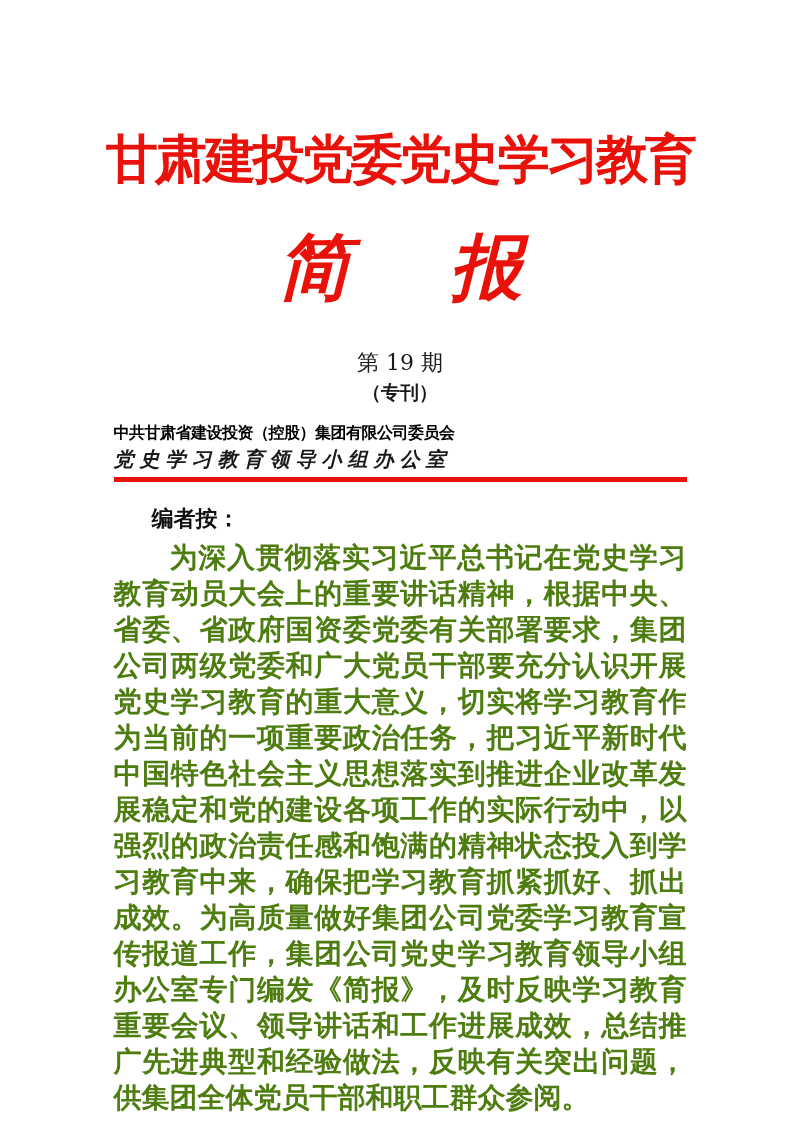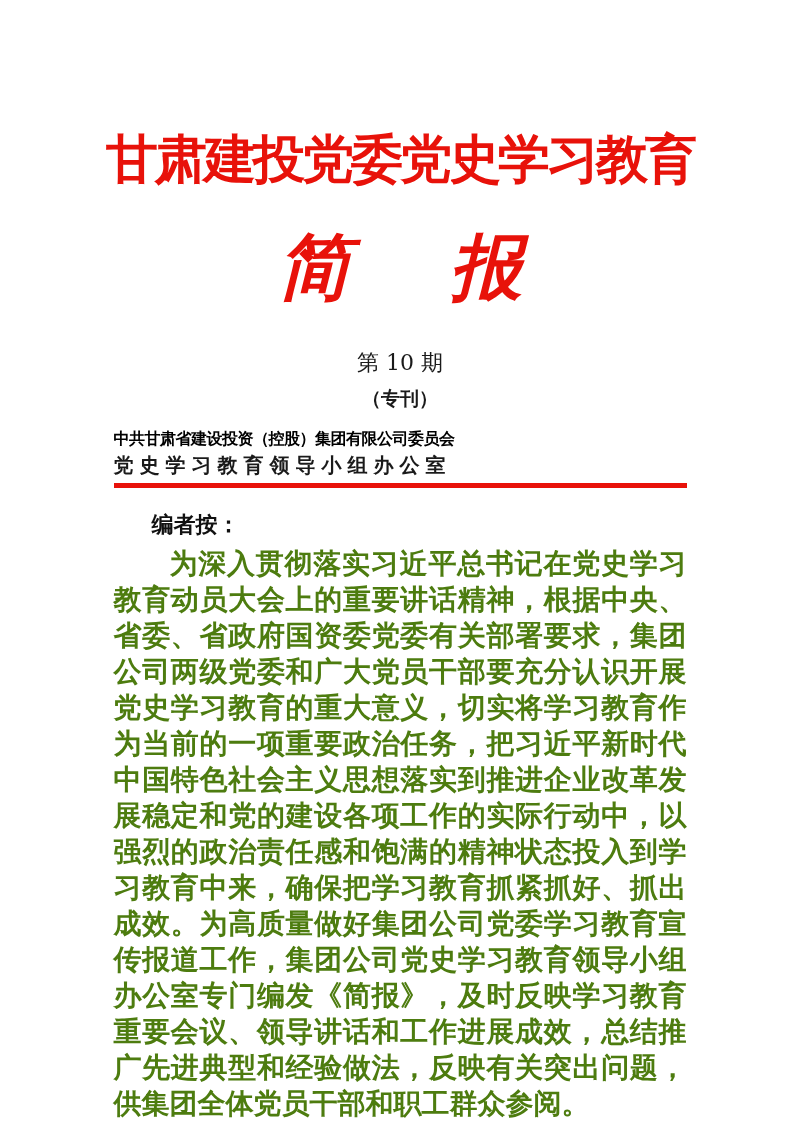--- a/index.html
+++ b/index.html
@@ -42,21 +42,21 @@
   }
   .issue-no {
     margin-top: 42px;
     text-align: center;
     font-size: 22px;
     line-height: 26px;
     font-family: "DejaVu Serif", serif;
     color: #1a1a1a;
   }
   .issue-type {
-    margin-top: 10px;
+    margin-top: 4px;
     text-align: center;
     font-size: 19px;
     line-height: 24px;
     font-weight: 700;
     font-family: "DejaVu Serif", serif;
     color: #1a1a1a;
   }
   
   .header-block {
     width: 573px;
@@ -69,20 +69,21 @@
     letter-spacing: -0.5px;
     color: #000000;
     white-space: nowrap;
     font-family: "DejaVu Sans", sans-serif;
   }
   .header-row {
     display: flex;
     justify-content: space-between;
     align-items: flex-start;
     margin-top: 2px;
+    font-style: italic;
   }
   .org-line2 {
     font-size: 20px;
     line-height: 26px;
     letter-spacing: 6px;
     font-weight: 600;
     color: #1a1a1a;
     font-family: "DejaVu Serif", serif;
     white-space: nowrap;
   }
@@ -128,21 +129,21 @@
 
 <div class="page">
 
   <div class="masthead-title">甘肃建投党委党史学习教育</div>
 
   <div class="masthead-sub">
     <span>简</span>
     <span>报</span>
   </div>
 
-  <div class="issue-no">第 10 期</div>
+  <div class="issue-no">第 19 期</div>
 
   <div class="issue-type">（专刊）</div>
 
   <div class="header-block">
     <div class="org-line1">中共甘肃省建设投资（控股）集团有限公司委员会</div>
     <div class="header-row">
       <div class="org-line2">党史学习教育领导小组办公室</div>
     </div>
     <div class="red-rule"></div>
   </div>

